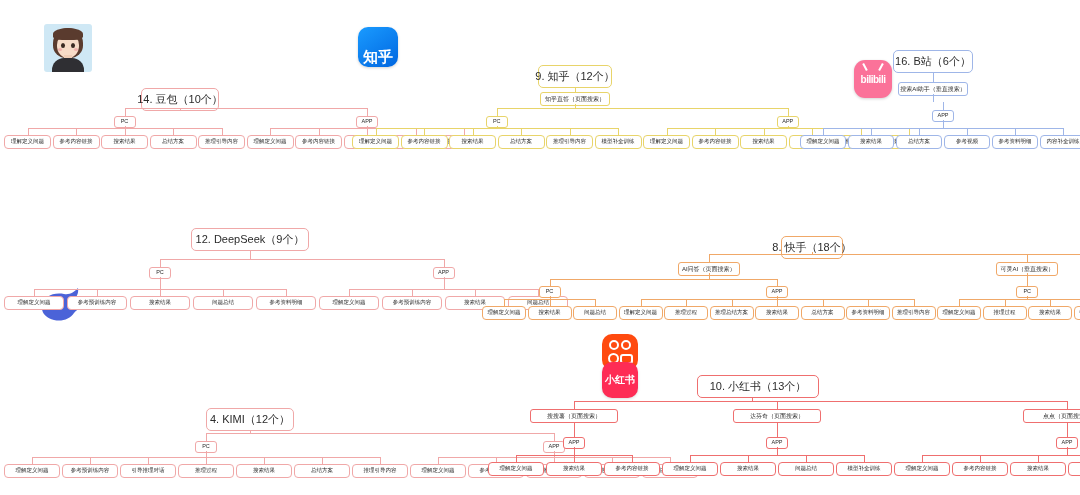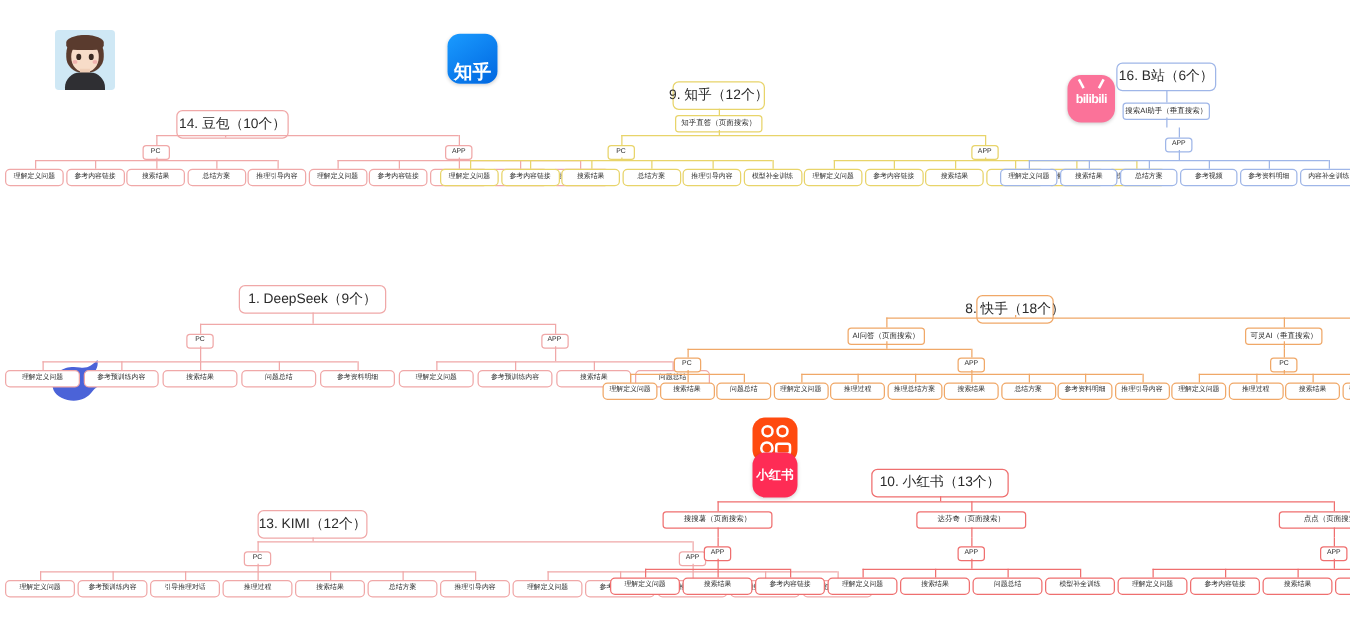--- a/index.html
+++ b/index.html
@@ -146,21 +146,21 @@
       <span class="ks-b"></span>
     <span class="ks-c"></span>
       <span class="ks-d"></span>
   </div>
 
   <div class="logo logo-xhs" style="left:602px; top:362px;">
     <span>小红书</span>
   </div>
 
   <div id="trees">
-      <div class="node root" style="left: 141px; top: 88px; width: 90px; border-color: rgb(240, 168, 168);">14. 豆包（10个）</div>
+      <div class="node root" style="left: 141px; top: 88px; width: 78px; border-color: rgb(240, 168, 168);">14. 豆包（10个）</div>
       <div class="ln v" style="left: 180px; top: 108px; height: 2px; background: rgb(240, 168, 168);"></div>
       <div class="ln h" style="left: 124.5px; top: 108px; width: 242.5px; background: rgb(240, 168, 168);"></div>
       <div class="ln v" style="left: 124.5px; top: 108px; height: 8px; background: rgb(240, 168, 168);"></div>
       <div class="node dev" style="left: 113.5px; top: 116px; width: 22px; border-color: rgb(240, 168, 168);">PC</div>
       <div class="ln v" style="left: 124.5px; top: 126px; height: 2px; background: rgb(240, 168, 168);"></div>
       <div class="ln h" style="left: 27.5px; top: 128px; width: 194px; background: rgb(240, 168, 168);"></div>
       <div class="ln v" style="left: 27.5px; top: 128px; height: 7px; background: rgb(240, 168, 168);"></div>
       <div class="node leaf" style="left: 4px; top: 135px; width: 47px; border-color: rgb(240, 168, 168);">理解定义问题</div>
       <div class="ln v" style="left: 76px; top: 128px; height: 7px; background: rgb(240, 168, 168);"></div>
       <div class="node leaf" style="left: 52.5px; top: 135px; width: 47px; border-color: rgb(240, 168, 168);">参考内容链接</div>
@@ -234,21 +234,21 @@
       <div class="ln v" style="left: 871px; top: 128px; height: 7px; background: rgb(159, 182, 232);"></div>
       <div class="node leaf" style="left: 848px; top: 135px; width: 46px; border-color: rgb(159, 182, 232);">搜索结果</div>
       <div class="ln v" style="left: 919px; top: 128px; height: 7px; background: rgb(159, 182, 232);"></div>
       <div class="node leaf" style="left: 896px; top: 135px; width: 46px; border-color: rgb(159, 182, 232);">总结方案</div>
       <div class="ln v" style="left: 967px; top: 128px; height: 7px; background: rgb(159, 182, 232);"></div>
       <div class="node leaf" style="left: 944px; top: 135px; width: 46px; border-color: rgb(159, 182, 232);">参考视频</div>
       <div class="ln v" style="left: 1015px; top: 128px; height: 7px; background: rgb(159, 182, 232);"></div>
       <div class="node leaf" style="left: 992px; top: 135px; width: 46px; border-color: rgb(159, 182, 232);">参考资料明细</div>
       <div class="ln v" style="left: 1063px; top: 128px; height: 7px; background: rgb(159, 182, 232);"></div>
       <div class="node leaf" style="left: 1040px; top: 135px; width: 46px; border-color: rgb(159, 182, 232);">内容补全训练</div>
-      <div class="node root" style="left: 191px; top: 228px; width: 118px; border-color: rgb(240, 168, 168);">1. DeepSeek（9个）</div>
+      <div class="node root" style="left: 191px; top: 228px; width: 118px; border-color: rgb(240, 168, 168);">12. DeepSeek（9个）</div>
       <div class="ln v" style="left: 250px; top: 250px; height: 9px; background: rgb(240, 168, 168);"></div>
       <div class="ln h" style="left: 160px; top: 259px; width: 283.5px; background: rgb(240, 168, 168);"></div>
       <div class="ln v" style="left: 160px; top: 259px; height: 8px; background: rgb(240, 168, 168);"></div>
       <div class="node dev" style="left: 149px; top: 267px; width: 22px; border-color: rgb(240, 168, 168);">PC</div>
       <div class="ln v" style="left: 160px; top: 277px; height: 12px; background: rgb(240, 168, 168);"></div>
       <div class="ln h" style="left: 34px; top: 289px; width: 252px; background: rgb(240, 168, 168);"></div>
       <div class="ln v" style="left: 34px; top: 289px; height: 7px; background: rgb(240, 168, 168);"></div>
       <div class="node leaf" style="left: 4px; top: 296px; width: 60px; border-color: rgb(240, 168, 168);">理解定义问题</div>
       <div class="ln v" style="left: 97px; top: 289px; height: 7px; background: rgb(240, 168, 168);"></div>
       <div class="node leaf" style="left: 67px; top: 296px; width: 60px; border-color: rgb(240, 168, 168);">参考预训练内容</div>
@@ -312,21 +312,21 @@
       <div class="node dev" style="left: 1016.25px; top: 286px; width: 22px; border-color: rgb(240, 168, 104);">PC</div>
       <div class="ln v" style="left: 1027.25px; top: 296px; height: 3px; background: rgb(240, 168, 104);"></div>
       <div class="ln h" style="left: 959px; top: 299px; width: 136.5px; background: rgb(240, 168, 104);"></div>
       <div class="ln v" style="left: 959px; top: 299px; height: 7px; background: rgb(240, 168, 104);"></div>
       <div class="node leaf" style="left: 937px; top: 306px; width: 44px; border-color: rgb(240, 168, 104);">理解定义问题</div>
       <div class="ln v" style="left: 1004.5px; top: 299px; height: 7px; background: rgb(240, 168, 104);"></div>
       <div class="node leaf" style="left: 982.5px; top: 306px; width: 44px; border-color: rgb(240, 168, 104);">推理过程</div>
       <div class="ln v" style="left: 1050px; top: 299px; height: 7px; background: rgb(240, 168, 104);"></div>
       <div class="node leaf" style="left: 1028px; top: 306px; width: 44px; border-color: rgb(240, 168, 104);">搜索结果</div>
       <div class="node leaf" style="left: 1073.5px; top: 306px; width: 44px; border-color: rgb(240, 168, 104);">引导推理对话</div>
-      <div class="node root" style="left: 206px; top: 408px; width: 88px; border-color: rgb(240, 168, 168);">13. KIMI（12个）</div>
+      <div class="node root" style="left: 206px; top: 408px; width: 88px; border-color: rgb(240, 168, 168);">4. KIMI（12个）</div>
       <div class="ln v" style="left: 250px; top: 430px; height: 3px; background: rgb(240, 168, 168);"></div>
       <div class="ln h" style="left: 206px; top: 433px; width: 348px; background: rgb(240, 168, 168);"></div>
       <div class="ln v" style="left: 206px; top: 433px; height: 8px; background: rgb(240, 168, 168);"></div>
       <div class="node dev" style="left: 195px; top: 441px; width: 22px; border-color: rgb(240, 168, 168);">PC</div>
       <div class="ln v" style="left: 206px; top: 451px; height: 6px; background: rgb(240, 168, 168);"></div>
       <div class="ln h" style="left: 32px; top: 457px; width: 348px; background: rgb(240, 168, 168);"></div>
       <div class="ln v" style="left: 32px; top: 457px; height: 7px; background: rgb(240, 168, 168);"></div>
       <div class="node leaf" style="left: 4px; top: 464px; width: 56px; border-color: rgb(240, 168, 168);">理解定义问题</div>
       <div class="ln v" style="left: 90px; top: 457px; height: 7px; background: rgb(240, 168, 168);"></div>
       <div class="node leaf" style="left: 62px; top: 464px; width: 56px; border-color: rgb(240, 168, 168);">参考预训练内容</div>
@@ -347,21 +347,21 @@
       <div class="ln v" style="left: 438px; top: 457px; height: 7px; background: rgb(240, 168, 168);"></div>
       <div class="node leaf" style="left: 410px; top: 464px; width: 56px; border-color: rgb(240, 168, 168);">理解定义问题</div>
       <div class="ln v" style="left: 496px; top: 457px; height: 7px; background: rgb(240, 168, 168);"></div>
       <div class="node leaf" style="left: 468px; top: 464px; width: 56px; border-color: rgb(240, 168, 168);">参考内容链接</div>
       <div class="ln v" style="left: 554px; top: 457px; height: 7px; background: rgb(240, 168, 168);"></div>
       <div class="node leaf" style="left: 526px; top: 464px; width: 56px; border-color: rgb(240, 168, 168);">推理过程</div>
       <div class="ln v" style="left: 612px; top: 457px; height: 7px; background: rgb(240, 168, 168);"></div>
       <div class="node leaf" style="left: 584px; top: 464px; width: 56px; border-color: rgb(240, 168, 168);">搜索结果</div>
       <div class="ln v" style="left: 670px; top: 457px; height: 7px; background: rgb(240, 168, 168);"></div>
       <div class="node leaf" style="left: 642px; top: 464px; width: 56px; border-color: rgb(240, 168, 168);">总结方案</div>
-      <div class="node root" style="left: 697px; top: 375px; width: 110px; border-color: rgb(239, 111, 111);">10. 小红书（13个）</div>
+      <div class="node root" style="left: 697px; top: 375px; width: 122px; border-color: rgb(239, 111, 111);">10. 小红书（13个）</div>
       <div class="ln v" style="left: 752px; top: 397px; height: 4px; background: rgb(239, 111, 111);"></div>
       <div class="ln h" style="left: 574px; top: 401px; width: 493px; background: rgb(239, 111, 111);"></div>
       <div class="ln v" style="left: 574px; top: 401px; height: 8px; background: rgb(239, 111, 111);"></div>
       <div class="node mid" style="left: 530px; top: 409px; width: 88px; border-color: rgb(239, 111, 111);">搜搜薯（页面搜索）</div>
       <div class="ln v" style="left: 574px; top: 422px; height: 8px; background: rgb(239, 111, 111);"></div>
       <div class="ln v" style="left: 574px; top: 430px; height: 7px; background: rgb(239, 111, 111);"></div>
       <div class="node dev" style="left: 563px; top: 437px; width: 22px; border-color: rgb(239, 111, 111);">APP</div>
       <div class="ln v" style="left: 574px; top: 447px; height: 8px; background: rgb(239, 111, 111);"></div>
       <div class="ln h" style="left: 516px; top: 455px; width: 116px; background: rgb(239, 111, 111);"></div>
       <div class="ln v" style="left: 516px; top: 455px; height: 7px; background: rgb(239, 111, 111);"></div>

